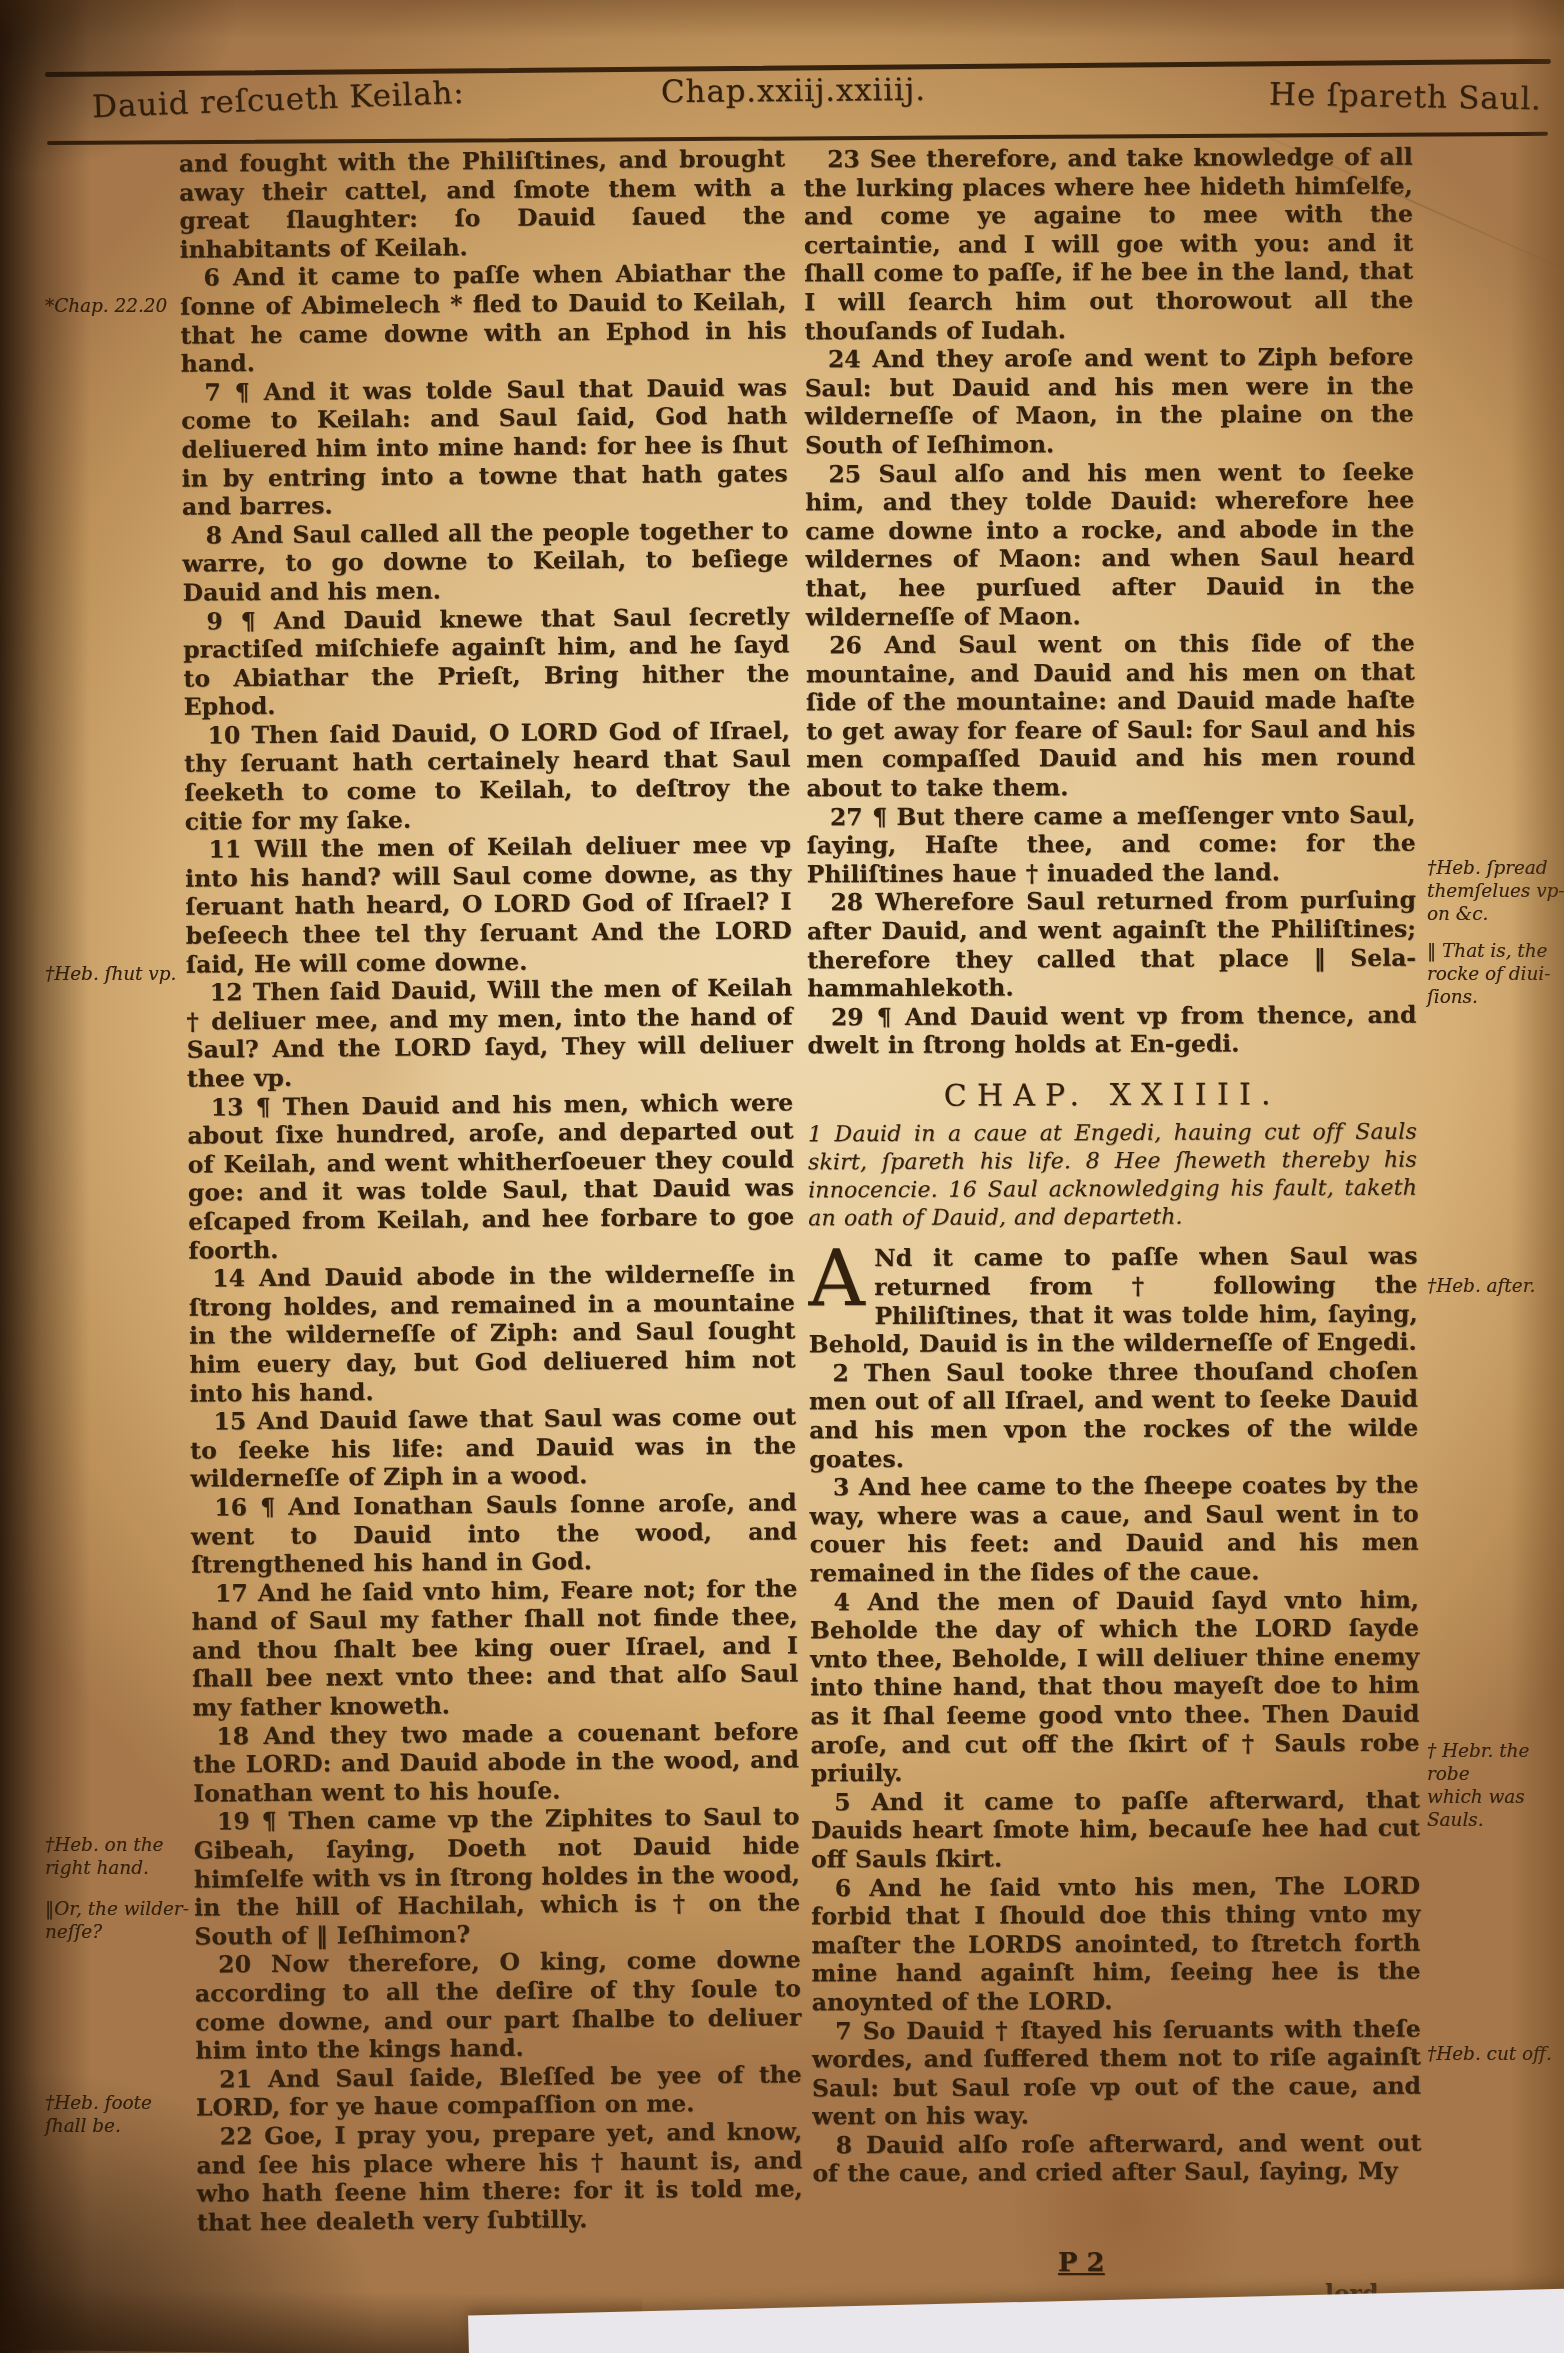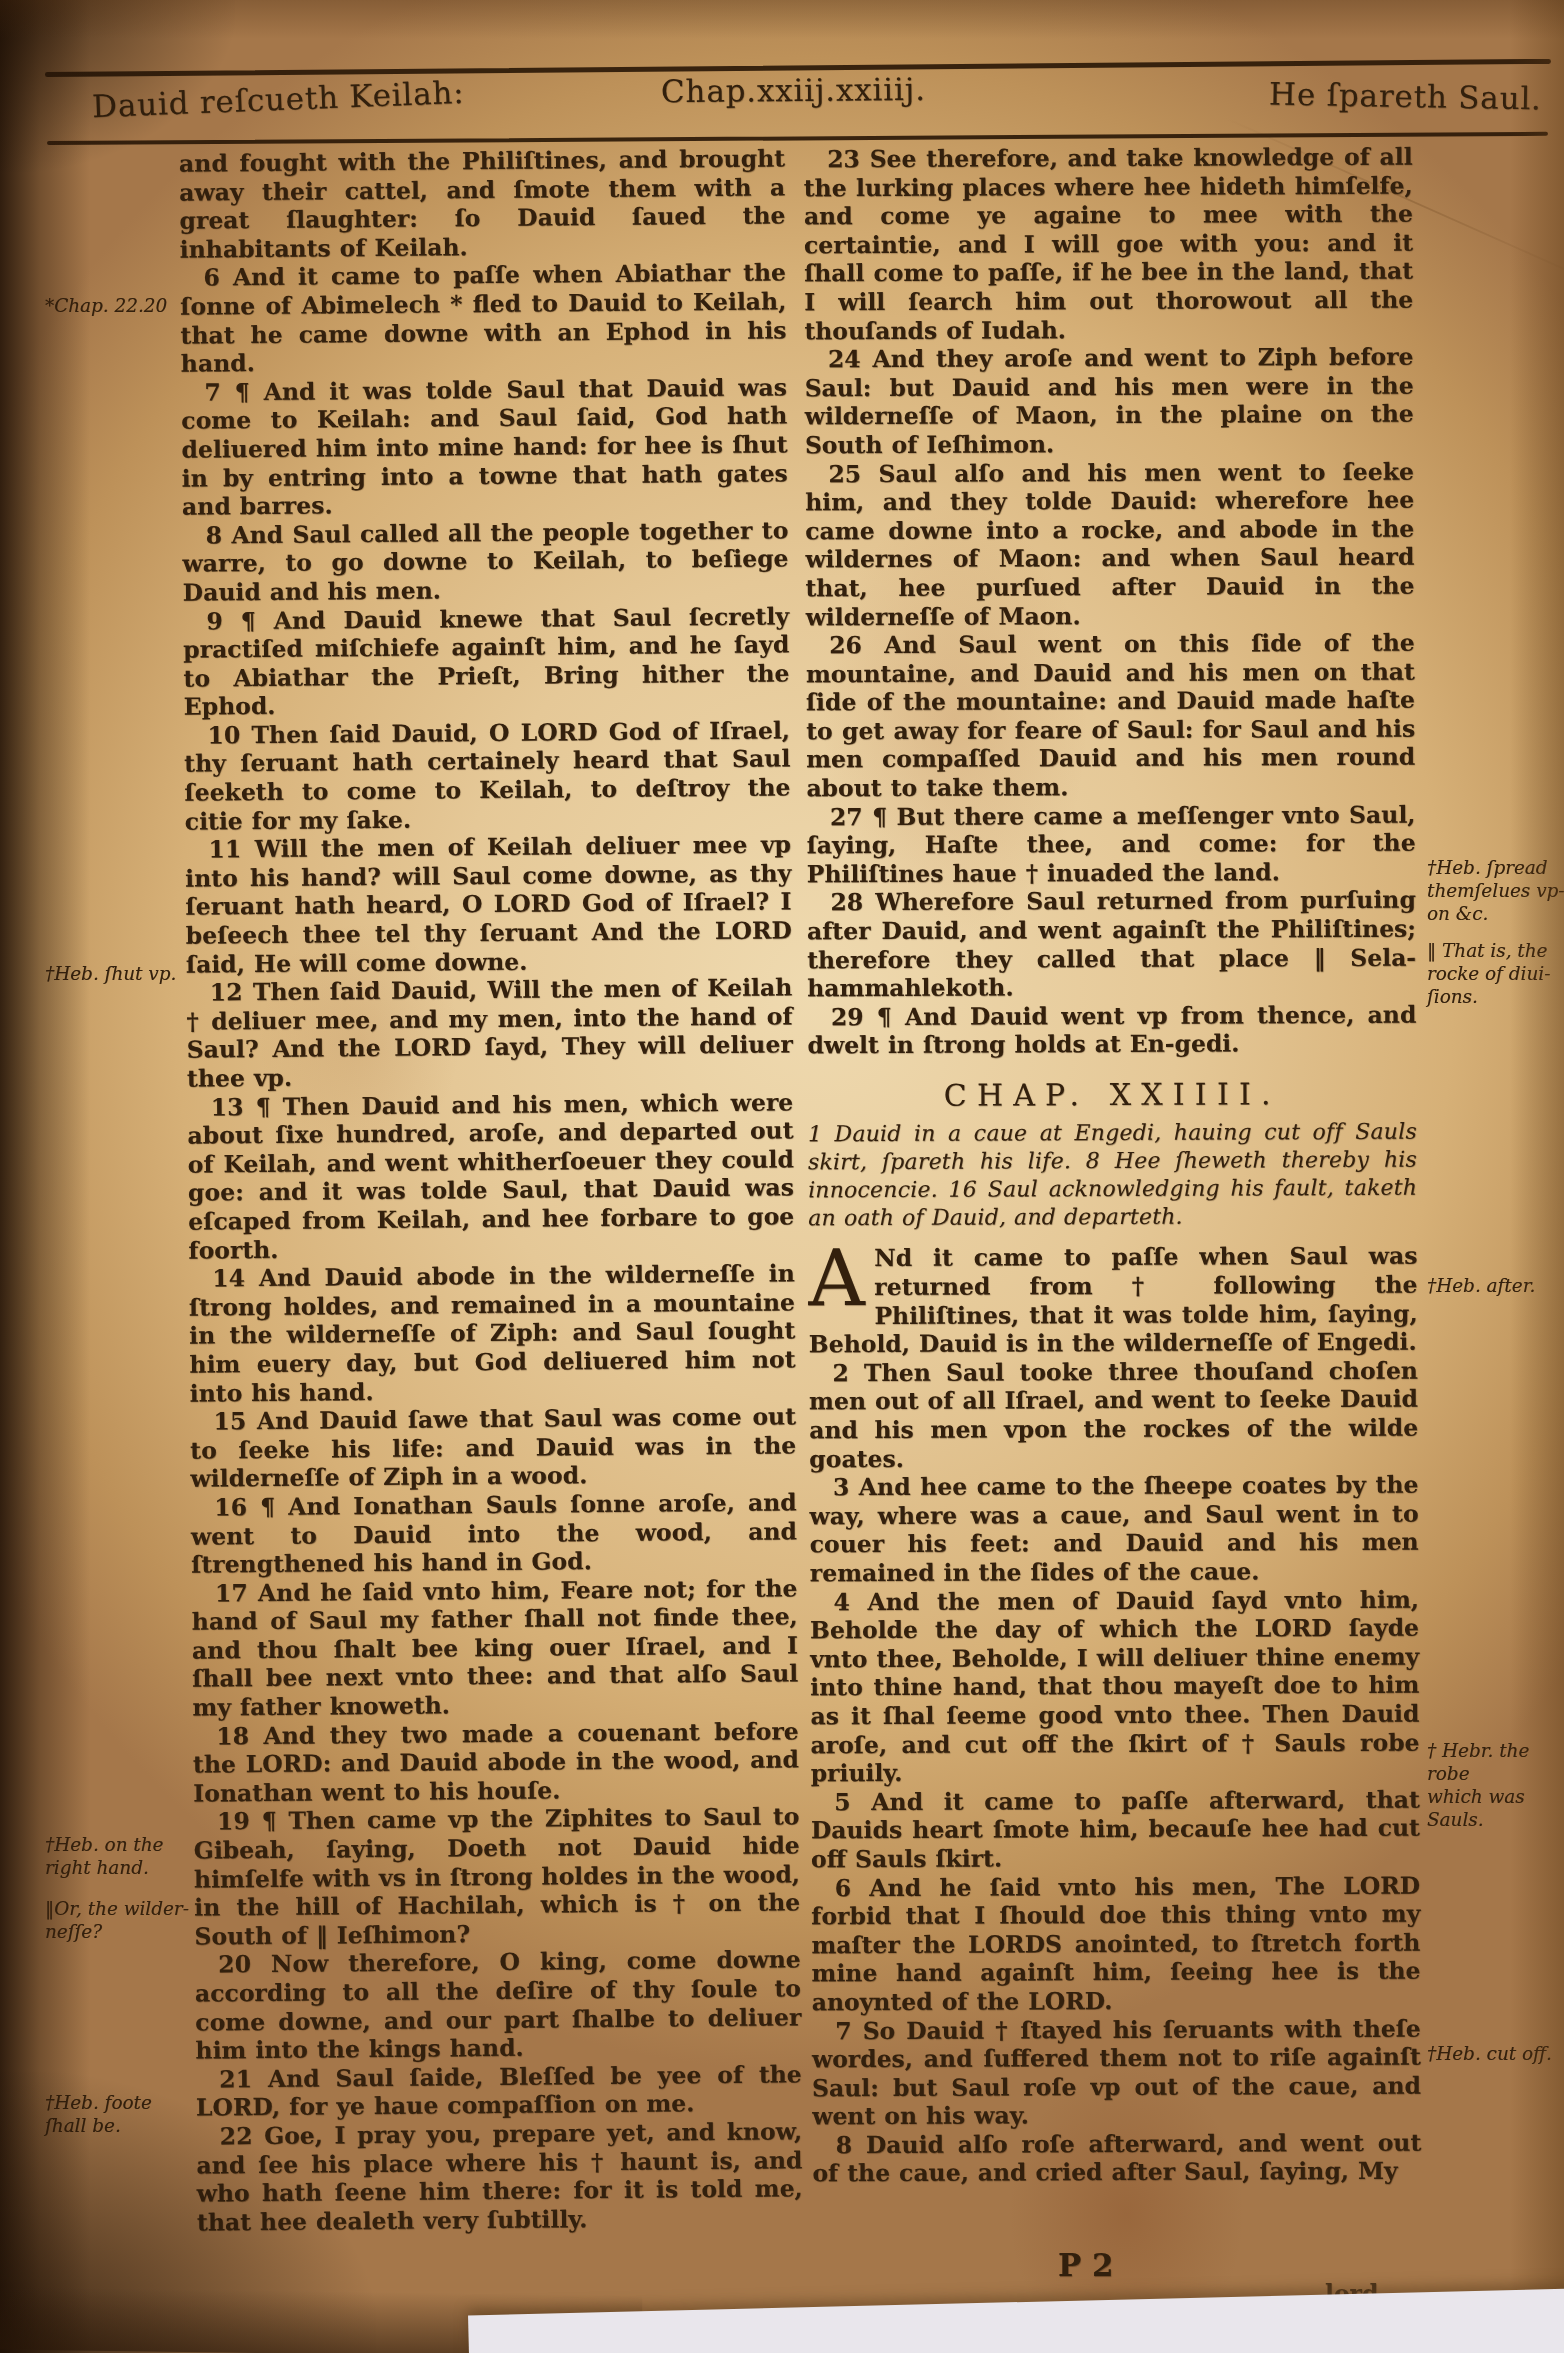--- a/index.html
+++ b/index.html
@@ -72,22 +72,22 @@
   .n-l2{top:1833px;}
   .n-l3{top:1897px;}
   .n-l4{top:2091px;}
   .n-r0{top:856px;}
   .n-r1{top:939px;}
   .n-r2{top:1274px;}
   .n-r3{top:1739px;}
   .n-r4{top:2042px;}
 
   
-  .sig{position:absolute;left:1058px;top:2247px;font-weight:700;font-size:31px;
-    text-shadow:0.5px 0.6px 0.8px rgba(50,28,8,.45);}
+  .sig{position:absolute;left:1058px;top:2247px;font-weight:700;font-size:26px;
+    text-shadow:0.5px 0.6px 0.8px rgba(50,28,8,.45);text-decoration:underline;}
   .catchword{position:absolute;left:1325px;top:2244px;font-weight:700;font-size:23.5px;opacity:.8;
     text-shadow:0.4px 0.5px 0.8px rgba(50,28,8,.4);margin-top:36px;}
 </style>
 </head>
 <body>
 
 <div class="stain-a"></div>
 <div class="stain-b"></div>
 <div class="stain-c"></div>
 <div class="crease"></div>

